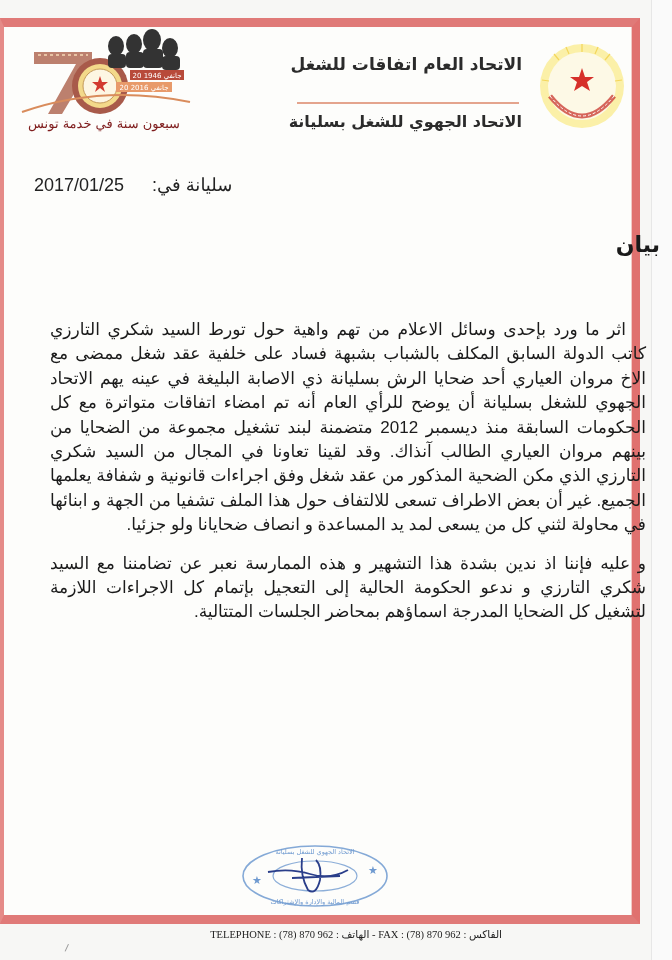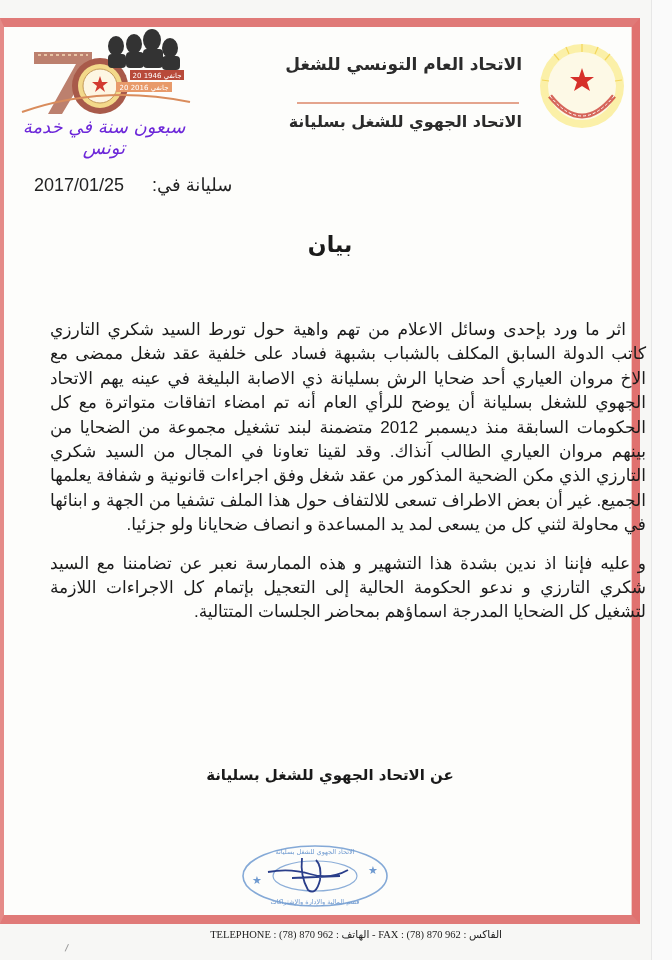--- a/index.html
+++ b/index.html
@@ -46,34 +46,34 @@
     }
     .org-sub {
       position: absolute; right: 150px; top: 112px; width: 300px;
       direction: rtl; text-align: right;
       font-family: "DejaVu Sans", sans-serif; font-weight: bold;
       font-size: 16px; color: #2b2b2b;
     }
     .slogan {
       position: absolute; left: 14px; top: 116px; width: 180px;
       direction: rtl; text-align: center;
-      font-family: "DejaVu Serif", serif; font-style: italic;
-      font-size: 18px; color: #6d28d9;
+      font-family: "DejaVu Serif", serif; 
+      font-size: 13px; color: #7f1d1d;
     }
 
     
     .date-line {
       position: absolute; left: 34px; top: 174px; width: 200px;
       direction: rtl; text-align: left;
       font-family: "Liberation Sans", sans-serif; font-size: 18px; color: #222;
     }
     .date-line .date-label { margin-left: 23px; }
     .doc-title {
       position: absolute; left: 0; top: 232px; width: 660px;
-      text-align: center; direction: rtl;
+      text-align: right; direction: rtl;
       font-family: "DejaVu Sans", sans-serif; font-weight: bold;
       font-size: 22px; letter-spacing: 4px; color: #1a1a1a;
     }
 
     
     .body-text {
       position: absolute; left: 50px; top: 318px; width: 596px;
       direction: rtl; text-align: justify; text-align-last: right;
       font-family: "Liberation Sans", sans-serif;
       font-size: 17px; line-height: 24.4px; color: #1b1b1b;
@@ -160,38 +160,37 @@
         <line x1="30" y1="7" x2="33" y2="14"></line>
       <line x1="62" y1="7" x2="59" y2="14"></line>
     </g>
     <path d="M22 50 A24 24 0 0 0 70 50 A20 20 0 0 1 22 50 Z" fill="#c8342c"></path>
     <polygon points="46,28 49,37 58,37 51,42 54,51 46,46 38,51 41,42 34,37 43,37" fill="#d6302a"></polygon>
     <path d="M14 56 Q46 96 78 56" stroke="#c8342c" stroke-width="5" fill="none" opacity="0.75"></path>
     <path d="M14 56 Q46 96 78 56" stroke="#fff" stroke-width="1" fill="none" stroke-dasharray="3 2"></path>
   </svg>
 </div>
 
-<div class="org-title">الاتحاد العام التونسي للشغل</div>
+<div class="org-title">الاتحاد العام اتفاقات للشغل</div>
 <div class="org-rule"></div>
 <div class="org-sub">الاتحاد الجهوي للشغل بسليانة</div>
 
 <div class="date-line">
   <span class="date-label">سليانة في:</span>
   <span style="unicode-bidi:isolate;direction:ltr;">2017/01/25</span>
 </div>
 
 <div class="doc-title">بيان</div>
 
 <div class="body-text">
   <p class="para">اثر ما ورد بإحدى وسائل الاعلام من تهم واهية حول تورط السيد شكري التارزي كاتب الدولة السابق المكلف بالشباب بشبهة فساد على خلفية عقد شغل ممضى مع الاخ مروان العياري أحد ضحايا الرش بسليانة ذي الاصابة البليغة في عينه يهم الاتحاد الجهوي للشغل بسليانة أن يوضح للرأي العام أنه تم امضاء اتفاقات متواترة مع كل الحكومات السابقة منذ ديسمبر 2012 متضمنة لبند تشغيل مجموعة من الضحايا من بينهم مروان العياري الطالب آنذاك. وقد لقينا تعاونا في المجال من السيد شكري التارزي الذي مكن الضحية المذكور من عقد شغل وفق اجراءات قانونية و شفافة يعلمها الجميع. غير أن بعض الاطراف تسعى للالتفاف حول هذا الملف تشفيا من الجهة و ابنائها في محاولة لثني كل من يسعى لمد يد المساعدة و انصاف ضحايانا ولو جزئيا.</p>
   <p class="para para2">و عليه فإننا اذ ندين بشدة هذا التشهير و هذه الممارسة نعبر عن تضامننا مع السيد شكري التارزي و ندعو الحكومة الحالية إلى التعجيل بإتمام كل الاجراءات اللازمة لتشغيل كل الضحايا المدرجة اسماؤهم بمحاضر الجلسات المتتالية.</p>
 </div>
 
 <div class="sig-block">
-  <div class="sig-line">عن الاتحاد الجهوي للشغل بسليانة</div>
 </div>
 
 <div class="stamp">
   <svg width="150" height="72" viewBox="0 0 150 72">
     <ellipse cx="75" cy="36" rx="72" ry="30" fill="none" stroke="#6f9ad0" stroke-width="1.6" opacity="0.85"></ellipse>
     <ellipse cx="75" cy="36" rx="42" ry="15" fill="none" stroke="#6f9ad0" stroke-width="1.2" opacity="0.8"></ellipse>
     <text x="12" y="44" font-size="11" fill="#6f9ad0">★</text>
     <text x="128" y="34" font-size="11" fill="#6f9ad0">★</text>
     <text x="75" y="14" font-size="6.5" fill="#6f9ad0" text-anchor="middle" direction="rtl" font-family="DejaVu Sans, sans-serif">الاتحاد الجهوي للشغل بسليانة</text>
     <text x="75" y="64" font-size="6.5" fill="#6f9ad0" text-anchor="middle" direction="rtl" font-family="DejaVu Sans, sans-serif">قسم المالية والإدارة والإشتراكات</text>

